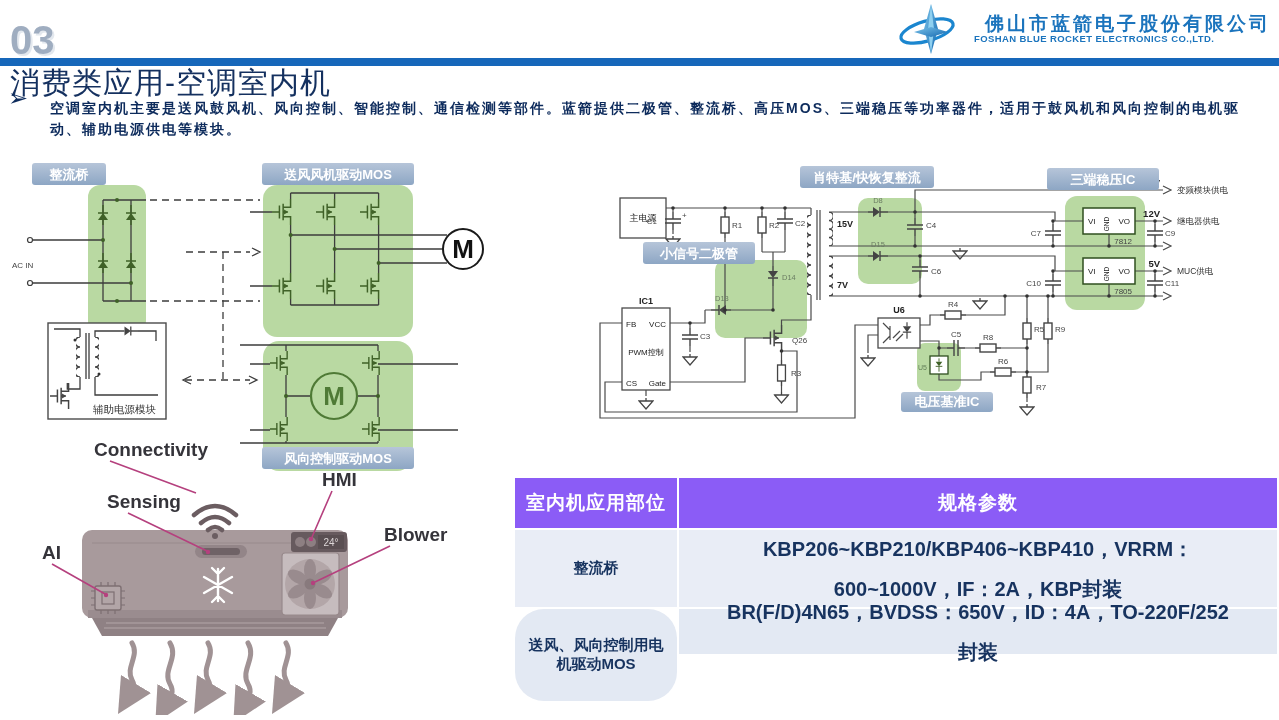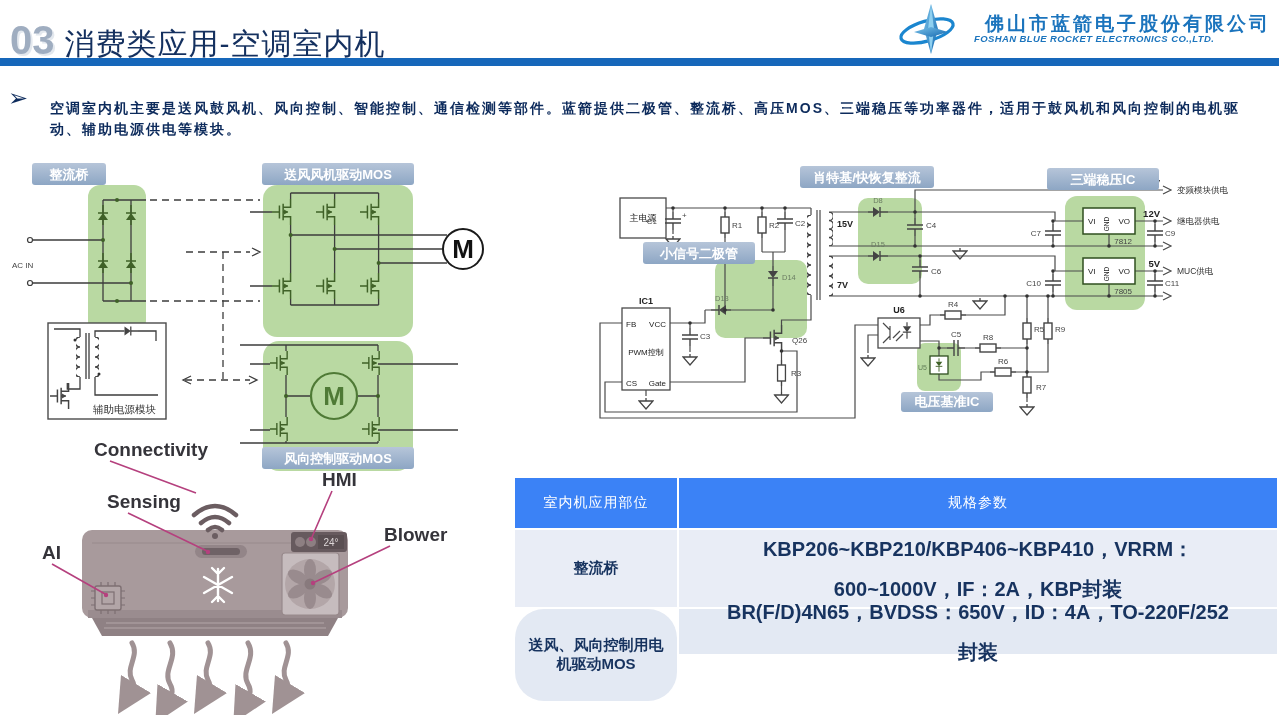--- a/index.html
+++ b/index.html
@@ -1,26 +1,26 @@
 <!DOCTYPE html>
 <html><head>
 <meta charset="utf-8">
 <style>
   html,body{margin:0;padding:0;background:#fff;}
   .slide{position:relative;width:1279px;height:720px;background:#fff;overflow:hidden;
          font-family:"Liberation Sans","DejaVu Sans",sans-serif;}
   
-  .hdr{position:absolute;left:10px;top:18px;display:flex;align-items:baseline;gap:10px;}
+  .hdr{position:absolute;left:10px;top:18px;display:flex;align-items:baseline;flex-direction:column;}
   .hdr-num{font-size:40px;font-weight:bold;color:#9fadc0;text-shadow:2px 2px 0 #e3e8ee;}
   .hdr-title{font-size:30px;font-weight:normal;color:#14305f;letter-spacing:1px;}
   .blue-bar{position:absolute;left:0;top:58px;width:1279px;height:8px;background:#1667ba;}
   .logo{position:absolute;right:8px;top:3px;display:flex;align-items:center;gap:6px;}
   .logo-texts{display:flex;flex-direction:column;line-height:1.15;}
   .logo-cn{font-size:19px;font-weight:bold;color:#1b74bd;letter-spacing:3px;margin-left:11px;}
-  .logo-en{font-size:9.5px;font-weight:bold;color:#1b74bd;letter-spacing:0.4px;font-style:italic;}
+  .logo-en{font-size:9.5px;font-weight:bold;color:#1b74bd;letter-spacing:0.4px;}
   
   .intro{position:absolute;left:8px;top:82px;width:1264px;display:flex;align-items:flex-start;}
   .intro-arrow{font-size:24px;color:#0d2b5c;margin:2px 6px 0 0;font-weight:bold;}
   .intro-text{margin:16px;font-size:14px;font-weight:bold;color:#0d2b5c;letter-spacing:2px;line-height:1.5;}
   
   svg text{font-family:"Liberation Sans","DejaVu Sans",sans-serif;}
   .green{fill:#a9d18e;fill-opacity:0.82;}
   .wire{stroke:#3d3d3d;stroke-width:1.3;fill:none;}
   .wire2{stroke:#4a4a4a;stroke-width:1.2;fill:none;}
   .dash{stroke:#3d3d3d;stroke-width:1.3;fill:none;stroke-dasharray:7 5;}
@@ -32,21 +32,21 @@
   .cg{color:#3f6127;}
   .cw{color:#444;}
   .dot{fill:#333;}
   .dotg{fill:#3f6127;}
   .callout{stroke:#b5407e;stroke-width:1.6;fill:none;}
   .co-label{font-size:19px;fill:#35343a;font-weight:600;}
   
   .spec-table{position:absolute;left:515px;top:478px;width:762px;display:grid;
       grid-template-columns:162px 598px;grid-template-rows:50px 77px 45px 45px;gap:2px;background:#fff;}
   .spec-table>div{display:flex;align-items:center;justify-content:center;text-align:center;}
-  .th{background:#3b82f6;color:#fff;font-size:14px;font-weight:normal;letter-spacing:1px;}
+  .th{background:#8b5cf6;color:#fff;font-size:19px;font-weight:bold;letter-spacing:1px;}
   .td{color:#17335f;font-weight:bold;}
   .td.part{background:#e9edf6;font-size:15px;padding:0 10px;}
   .td.spec{background:#e9edf6;font-size:20px;padding:0 45px;line-height:2;}
   .row23{background:#e3e9f3 !important;}
   .part-span{grid-row:3/5;border-radius:29px;}
 </style>
 </head>
 <body>
 
 <svg style="position:absolute;width:0;height:0" aria-hidden="true">

